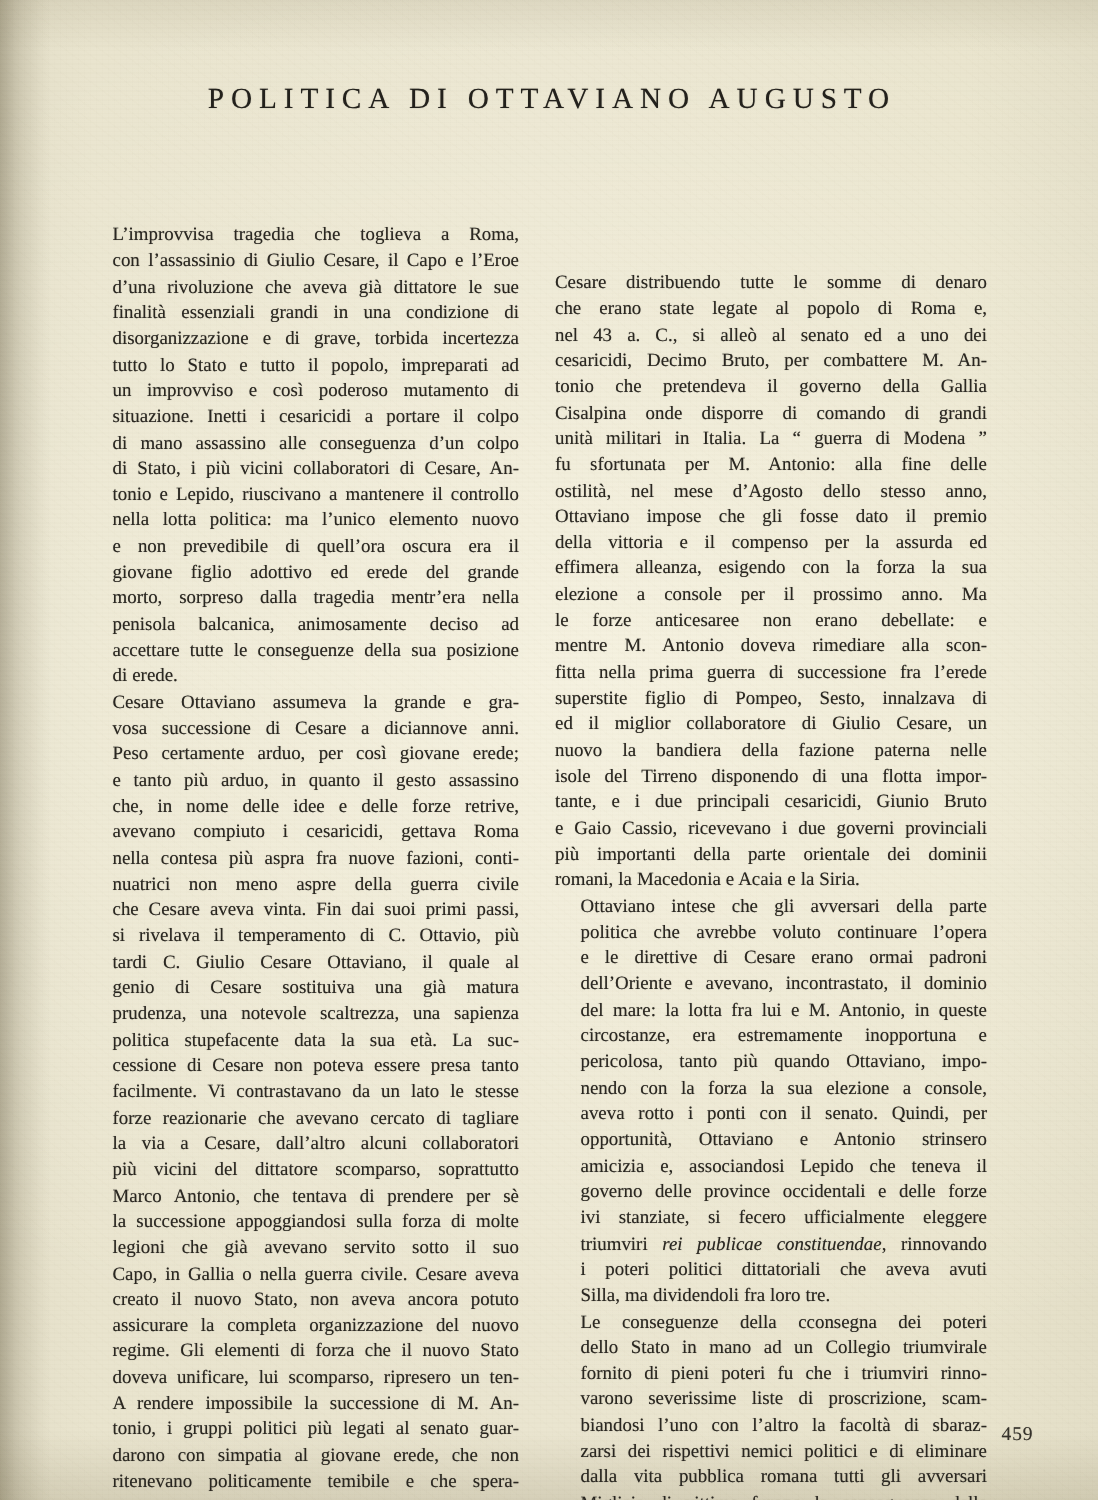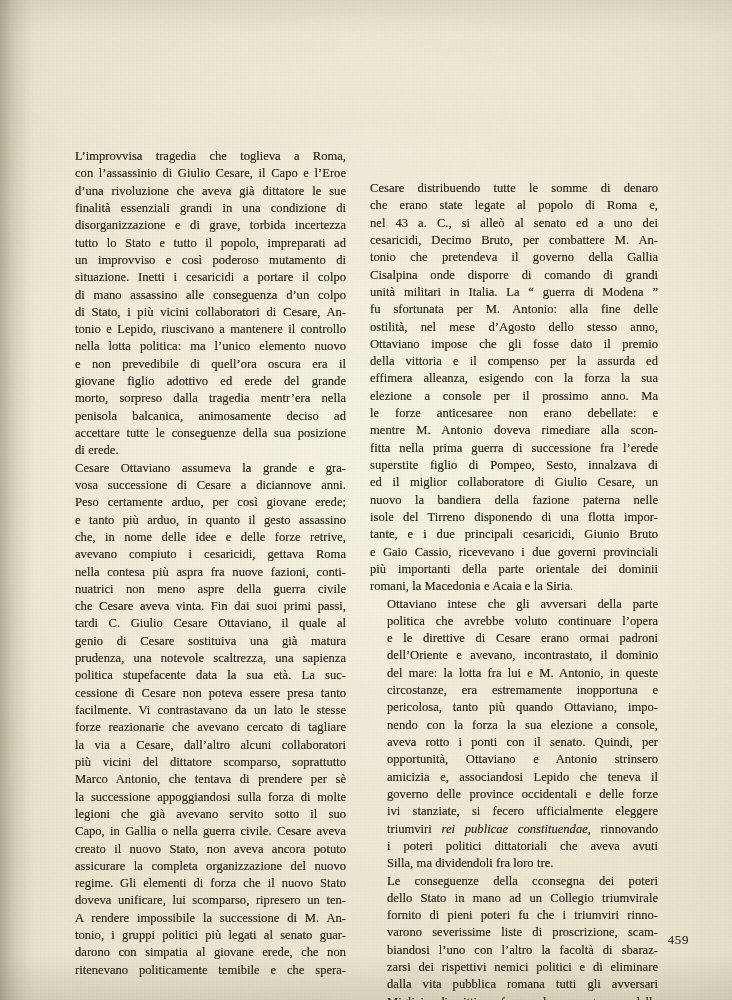--- a/index.html
+++ b/index.html
@@ -122,36 +122,37 @@
   }
   .ln.indent {
     text-indent: 17px;
   }
   .ln i { font-style: italic; }
 
   
   #folio {
     position: absolute;
     right: 43px;
-    bottom: 52px;
+    bottom: 36px;
     font-size: 13px;
     letter-spacing: .6px;
     color: #35322b;
     text-shadow: 0 0 .5px rgba(53,50,43,.5);
   }
 </style>
 </head>
 <body>
 
 <div id="page">
 
   <div id="top-shade"></div>
   <div id="gutter-shade"></div>
   <div id="bottom-shade"></div>
 
+  <div id="running-head">POLITICA DI OTTAVIANO AUGUSTO</div>
 
   <div id="columns">
     <div class="column" id="col-left">
         <p class="para">
           <span class="ln indent">L’improvvisa tragedia che toglieva a Roma,</span>
           <span class="ln">con l’assassinio di Giulio Cesare, il Capo e l’Eroe</span>
           <span class="ln">d’una rivoluzione che aveva già dittatore le sue</span>
           <span class="ln">finalità essenziali grandi in una condizione di</span>
           <span class="ln">disorganizzazione e di grave, torbida incertezza</span>
           <span class="ln">tutto lo Stato e tutto il popolo, impreparati ad</span>
@@ -171,20 +172,21 @@
         <p class="para">
           <span class="ln indent">Cesare Ottaviano assumeva la grande e gra-</span>
           <span class="ln">vosa successione di Cesare a diciannove anni.</span>
           <span class="ln">Peso certamente arduo, per così giovane erede;</span>
           <span class="ln">e tanto più arduo, in quanto il gesto assassino</span>
           <span class="ln">che, in nome delle idee e delle forze retrive,</span>
           <span class="ln">avevano compiuto i cesaricidi, gettava Roma</span>
           <span class="ln">nella contesa più aspra fra nuove fazioni, conti-</span>
           <span class="ln">nuatrici non meno aspre della guerra civile</span>
           <span class="ln">che Cesare aveva vinta. Fin dai suoi primi passi,</span>
+          <span class="ln">si rivelava il temperamento di C. Ottavio, più</span>
           <span class="ln">tardi C. Giulio Cesare Ottaviano, il quale al</span>
           <span class="ln">genio di Cesare sostituiva una già matura</span>
           <span class="ln">prudenza, una notevole scaltrezza, una sapienza</span>
           <span class="ln">politica stupefacente data la sua età. La suc-</span>
           <span class="ln">cessione di Cesare non poteva essere presa tanto</span>
           <span class="ln">facilmente. Vi contrastavano da un lato le stesse</span>
           <span class="ln">forze reazionarie che avevano cercato di tagliare</span>
           <span class="ln">la via a Cesare, dall’altro alcuni collaboratori</span>
           <span class="ln">più vicini del dittatore scomparso, soprattutto</span>
           <span class="ln">Marco Antonio, che tentava di prendere per sè</span>

